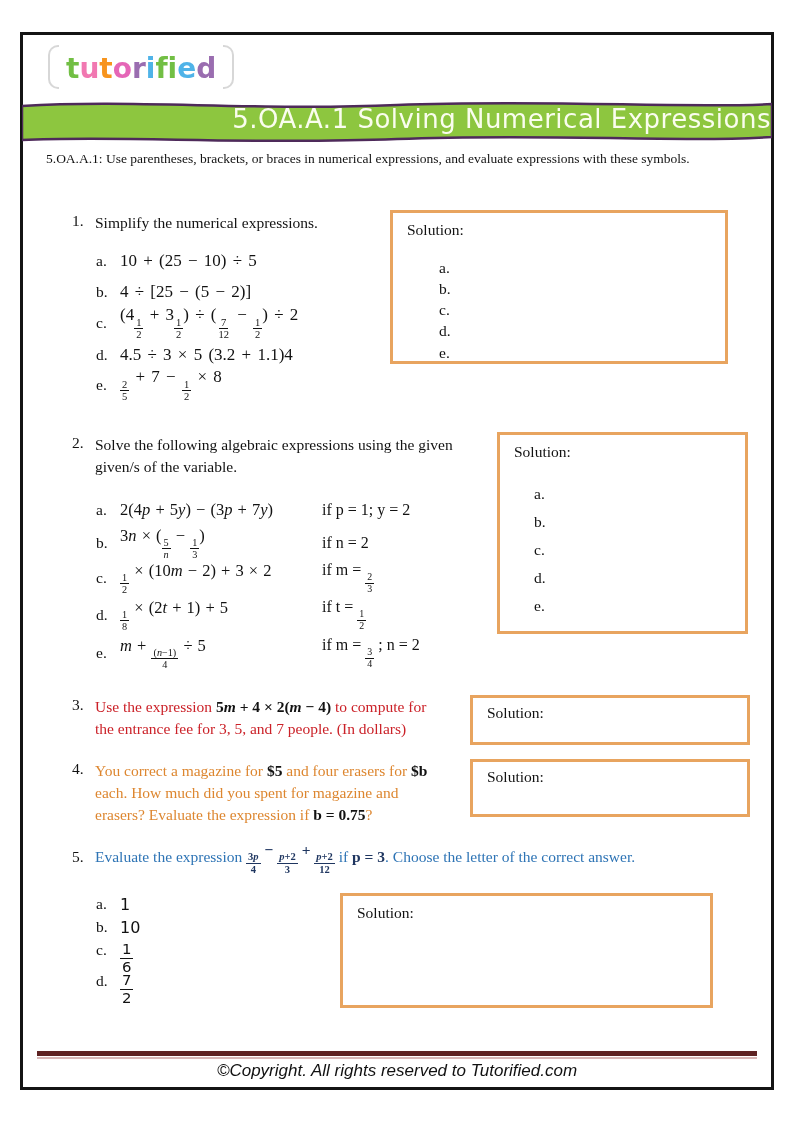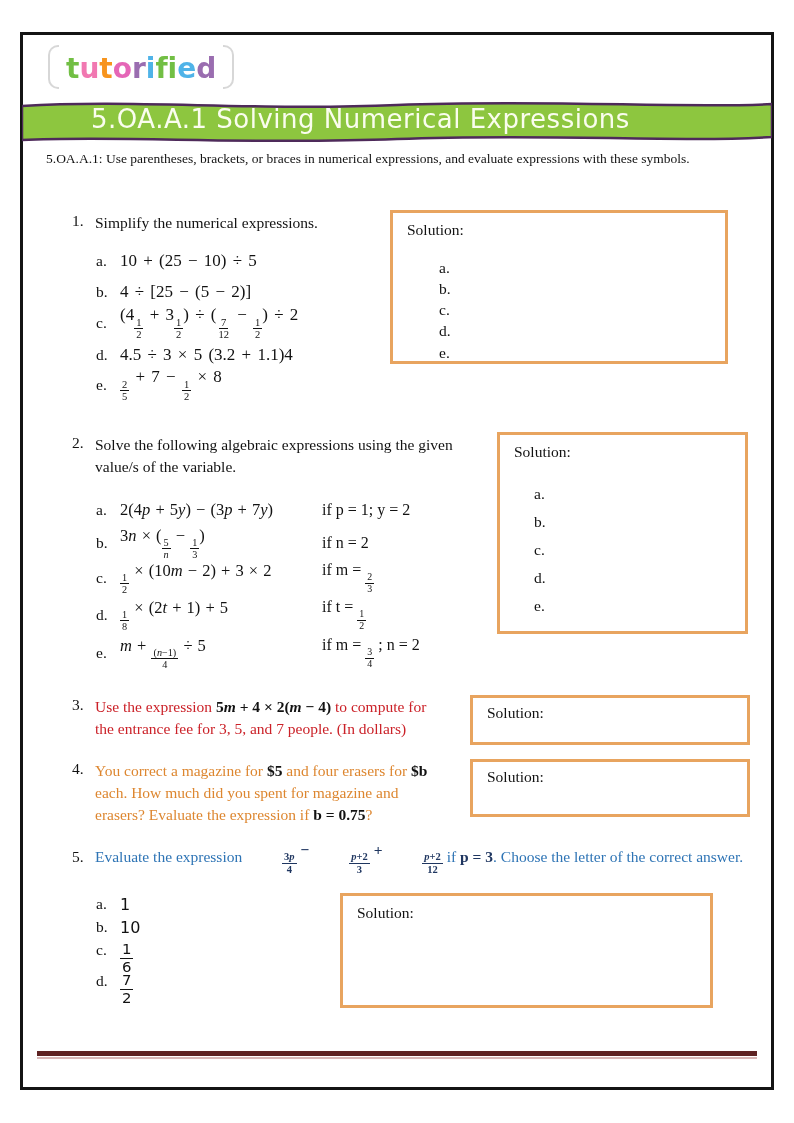--- a/index.html
+++ b/index.html
@@ -17,21 +17,21 @@
   .brk.l{border:2px solid #d7d7d7;border-right:none;border-radius:10px 0 0 10px;}
   .brk.r{border:2px solid #d7d7d7;border-left:none;border-radius:0 10px 10px 0;}
   .logo-text{
     padding:2px 7px 0 7px;font-family:"DejaVu Sans",sans-serif;font-weight:bold;
     font-size:28px;letter-spacing:0px;display:flex;align-items:center;
   }
   
   .banner{position:absolute;left:-1px;top:60px;width:750px;height:52px;}
   .banner-shape{fill:var(--banner_green,#8DC63F);stroke:var(--banner_wave,#4E2A5A);stroke-width:2.5;}
   .banner-title{
-    position:absolute;left:0;top:69px;width:748px;text-align:left;padding-left:68px;box-sizing:border-box;
+    position:absolute;left:0;top:69px;width:748px;text-align:right;padding-left:68px;box-sizing:border-box;
     font-family:"DejaVu Sans",sans-serif;font-size:26px;color:var(--banner_text,#FAFDEE);
     letter-spacing:0.5px;white-space:nowrap;
   }
   
   .standard{position:absolute;left:23px;top:116px;font-size:13.5px;white-space:nowrap;}
   
   .qnum{position:absolute;font-size:15.5px;}
   .qprompt{position:absolute;font-size:15.5px;white-space:nowrap;line-height:22px;}
   .item-row{position:absolute;display:flex;align-items:center;white-space:pre;}
   .item-letter{font-size:15.5px;width:24px;flex:none;}
@@ -45,21 +45,21 @@
   .frac .den{padding:0 2px;}
   
   .rich{position:absolute;font-size:15.5px;line-height:22px;white-space:pre;}
   .q3-c{color:var(--q3,#CB2128);}
   .q4-c{color:var(--q4,#DD862F);}
   .q5-c{color:var(--q5,#2E74B5);}
   .seg-plain{}
   .seg-math{font-weight:bold;color:var(--math_dark,#121212);}
   .seg-mathb{font-weight:bold;color:var(--math_dark,#121212);}
   .seg-math5{font-weight:bold;color:var(--math_navy,#1F3660);}
-  .seg-math5 .frac{font-size:0.68em;margin-left:36px;}
+  .seg-math5 .frac{font-size:0.68em;}
   .rich-flex{display:flex;align-items:center;}
   
   .sol-box{position:absolute;border:3px solid var(--box_border,#E8A45F);background:#fff;box-sizing:border-box;}
   .sol-label{position:absolute;left:14px;top:8px;font-size:15.5px;}
   .sol-item{position:absolute;font-size:15.5px;}
   
   .opt-row{position:absolute;display:flex;align-items:center;}
   .opt-val{font-family:"DejaVu Sans",sans-serif;font-size:16px;}
   
   .footer-bar{position:absolute;left:14px;top:1016px;width:720px;height:5px;background:var(--footer_bar,#5E2323);}
@@ -126,21 +126,21 @@
     <div class="sol-label">Solution:</div>
     <div class="sol-item" style="left:46px;top:46px;">a.</div>
     <div class="sol-item" style="left:46px;top:67px;">b.</div>
     <div class="sol-item" style="left:46px;top:88px;">c.</div>
     <div class="sol-item" style="left:46px;top:109px;">d.</div>
     <div class="sol-item" style="left:46px;top:131px;">e.</div>
   </div>
 
   <div class="qnum" style="left:49px;top:399px;">2.</div>
   <div class="qprompt" style="left:72px;top:399px;">Solve the following algebraic expressions using the given</div>
-  <div class="qprompt" style="left:72px;top:421px;">value/s of the variable.</div>
+  <div class="qprompt" style="left:72px;top:421px;">given/s of the variable.</div>
 
   <div class="item-row" style="left:73px;top:462px;height:26px;width:620px;position:absolute;">
     <span class="item-letter">a.</span>
     <span class="expr-serif">2(4<i>p</i> + 5<i>y</i>) − (3<i>p</i> + 7<i>y</i>)</span>
     <span class="cond">if p = 1; y = 2</span>
   </div>
   <div class="item-row" style="left:73px;top:492px;height:32px;width:620px;position:absolute;">
     <span class="item-letter">b.</span>
     <span class="expr-serif">3<i>n</i> × (<span class="frac"><span class="num">5</span><span class="den"><i>n</i></span></span> − <span class="frac"><span class="num">1</span><span class="den">3</span></span>)</span>
     <span class="cond">if n = 2</span>
@@ -212,14 +212,15 @@
           <span class="den">2</span>
         </span></span>
   </div>
 
   <div class="sol-box" style="left:317px;top:858px;width:373px;height:115px;">
     <div class="sol-label">Solution:</div>
   </div>
 
   <div class="footer-bar"></div>
   <div class="footer-bar2"></div>
+  <div class="footer-text">©Copyright. All rights reserved to Tutorified.com</div>
 
 </div>
 
 </body></html>

